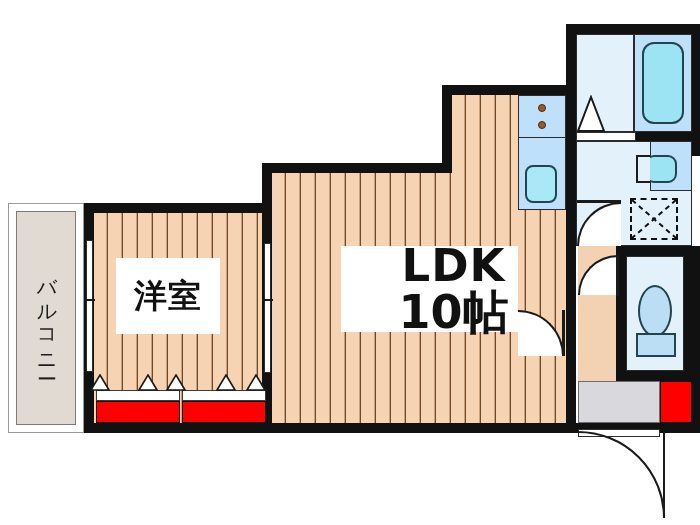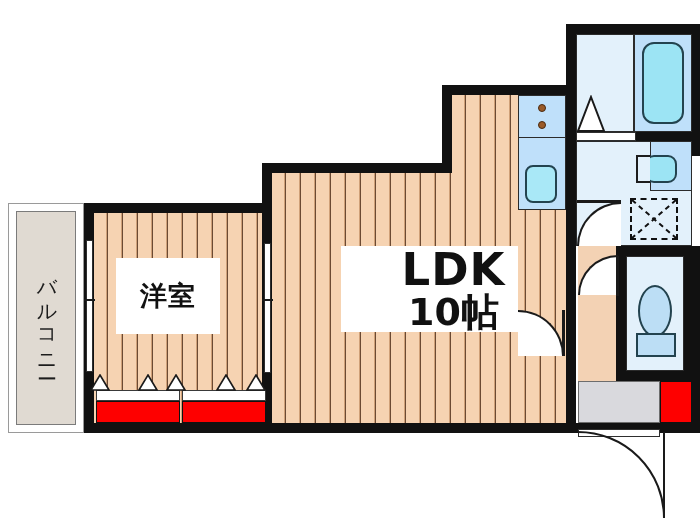--- a/index.html
+++ b/index.html
@@ -35,24 +35,24 @@
       position:absolute;background:#ffffff;color:#111;
       display:flex;flex-direction:column;align-items:center;
       justify-content:center;line-height:1.02;font-weight:700;
       letter-spacing:0px;
   }
   .label .l1{display:block;}
   .label .l2{display:block;}
 
   #ldk-label{left:341px;top:246px;width:129px;height:86px;padding-left:48px;}
   #ldk-label .l1{font-size:45px;letter-spacing:1px;}
-  #ldk-label .l2{font-size:38px;}
+  #ldk-label .l2{font-size:46px;}
 
   #washitsu-label{left:116px;top:258px;width:104px;height:76px;}
-  #washitsu-label .l1{font-size:27px;letter-spacing:1px;}
+  #washitsu-label .l1{font-size:33px;letter-spacing:1px;}
   #washitsu-label .l2{font-size:31px;}
 
   
   #balcony-label{
       position:absolute;left:33px;top:248px;width:30px;height:140px;
       writing-mode:vertical-rl;text-orientation:upright;
       font-size:20px;color:#1c1c1c;letter-spacing:3px;
       display:flex;align-items:center;justify-content:center;
       font-weight:400;
   }

